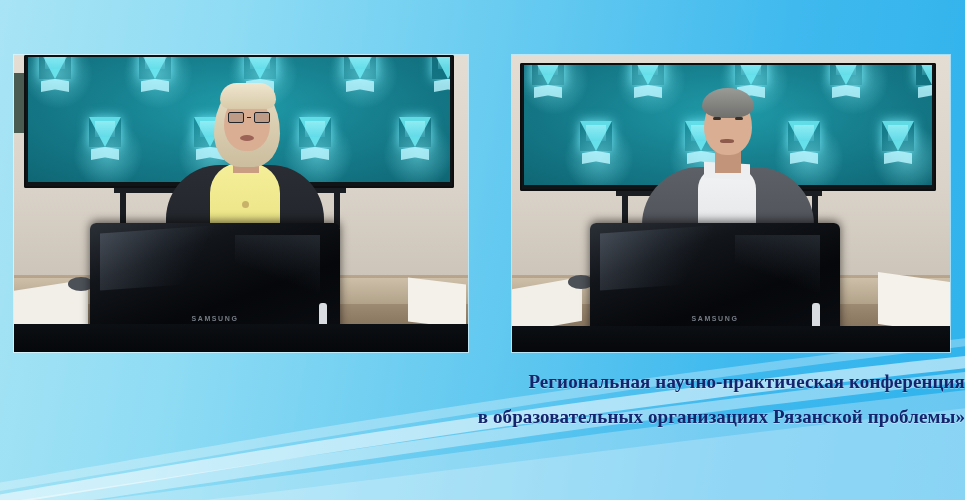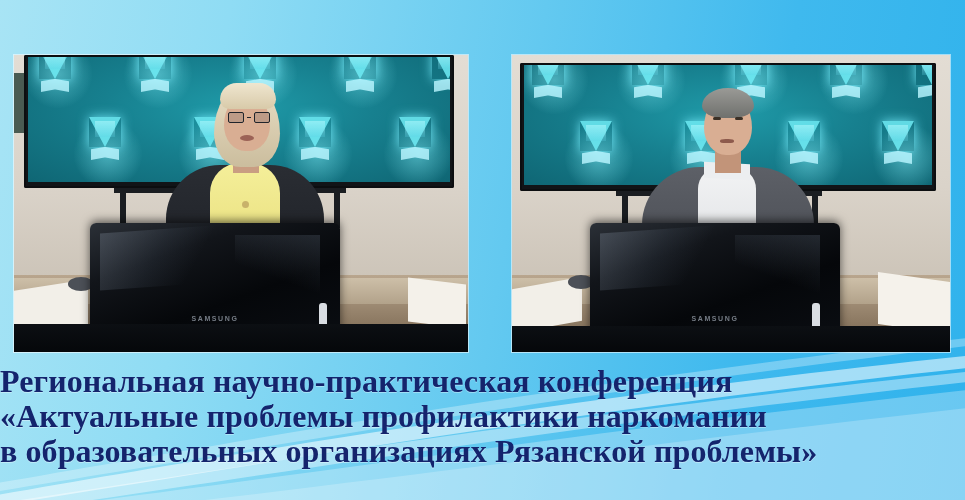--- a/index.html
+++ b/index.html
@@ -173,25 +173,25 @@
     background: rgba(60,70,85,.18);
   }
   .bridge { width: 4px; height: 1.6px; background: #20242b; }
   .body { position: absolute; }
 
   
   .caption {
     position: absolute;
     left: 0; right: 0;
     top: 364px;
-    text-align: left;
+    text-align: right;
     z-index: 6;
     color: #14246d;
     font-weight: bold;
-    font-size: 32px;
+    font-size: 19px;
     line-height: 35px;
     letter-spacing: .1px;
     text-shadow: 0 1px 0 rgba(255,255,255,.35);
   }
   .caption .line { white-space: nowrap; }
 </style>
 </head>
 <body>
 
 <div id="slide">
@@ -429,17 +429,16 @@
     </div>
 
     <div style="position:absolute;left:300px;top:248px;width:8px;height:26px;
                 background:#d9dde2;border-radius:3px;"></div>
     <div style="position:absolute;left:0;bottom:0;width:100%;height:26px;
                 background:linear-gradient(#0c0f13,#05070a);"></div>
   </div>
 
   <div class="caption">
     <div class="line">Региональная научно-практическая конференция</div>
-    <div class="line">«Актуальные проблемы профилактики наркомании</div>
     <div class="line">в образовательных организациях Рязанской проблемы»</div>
   </div>
 
 </div>
 
 </body></html>

